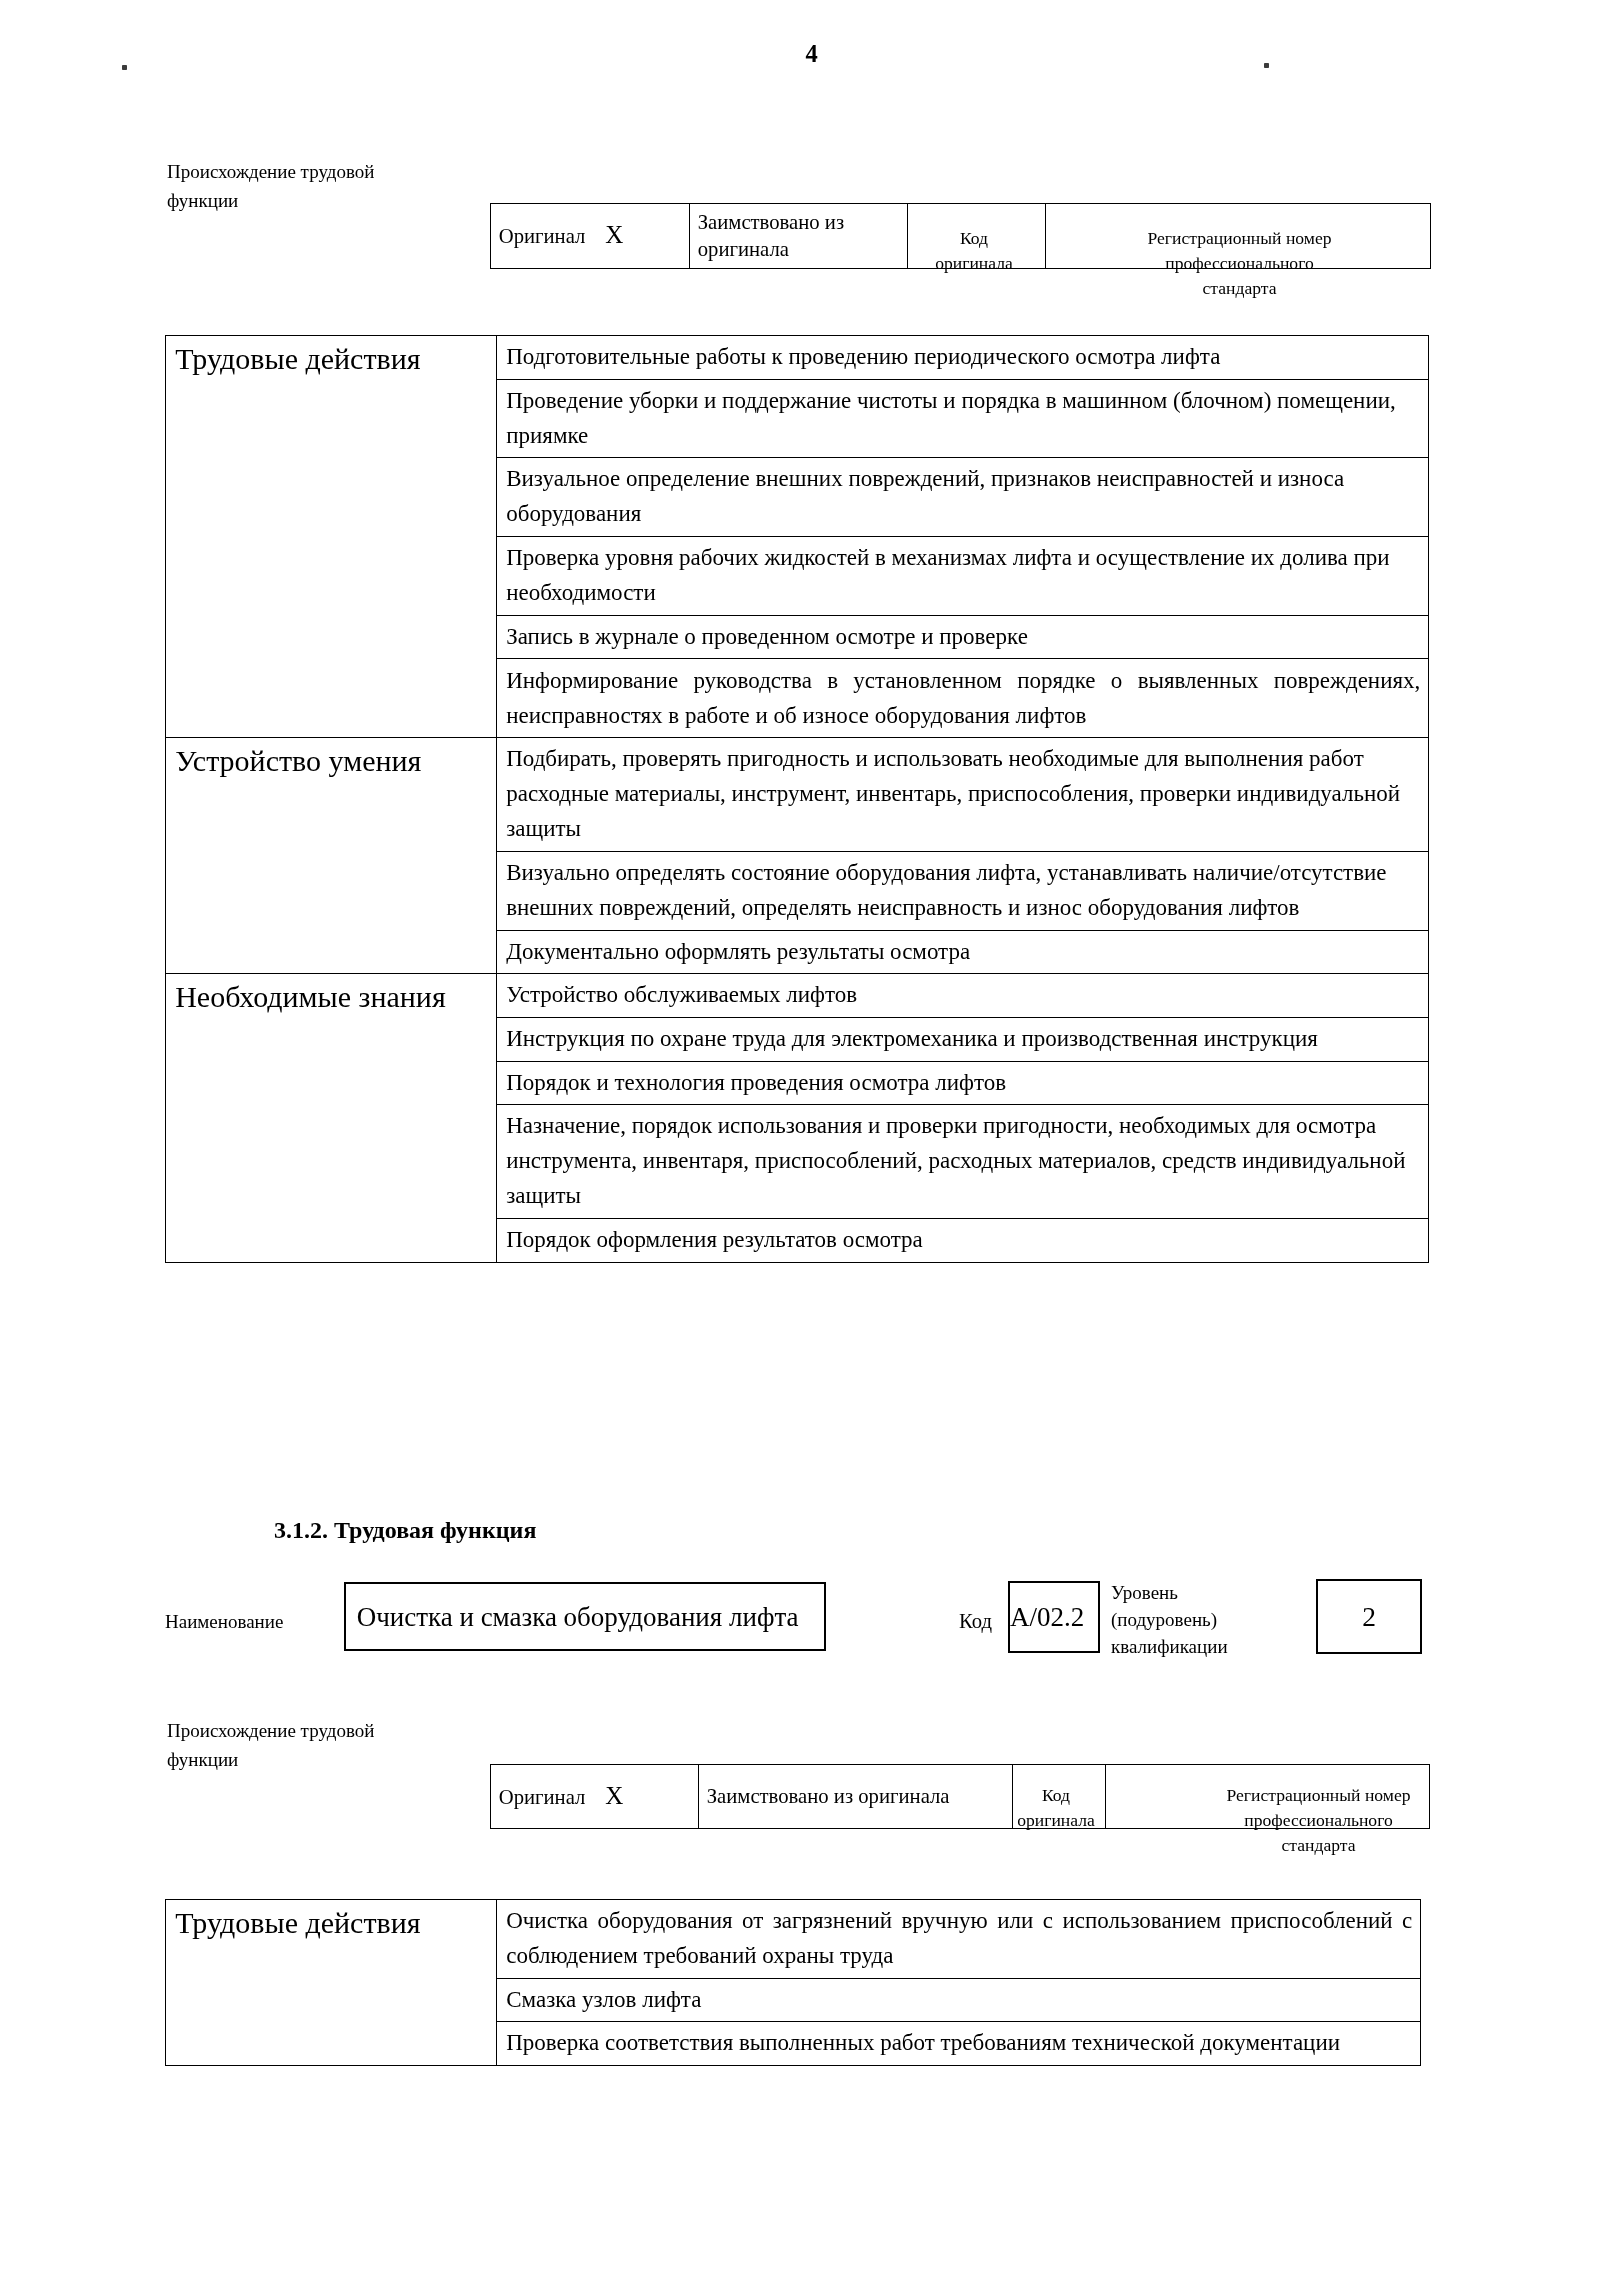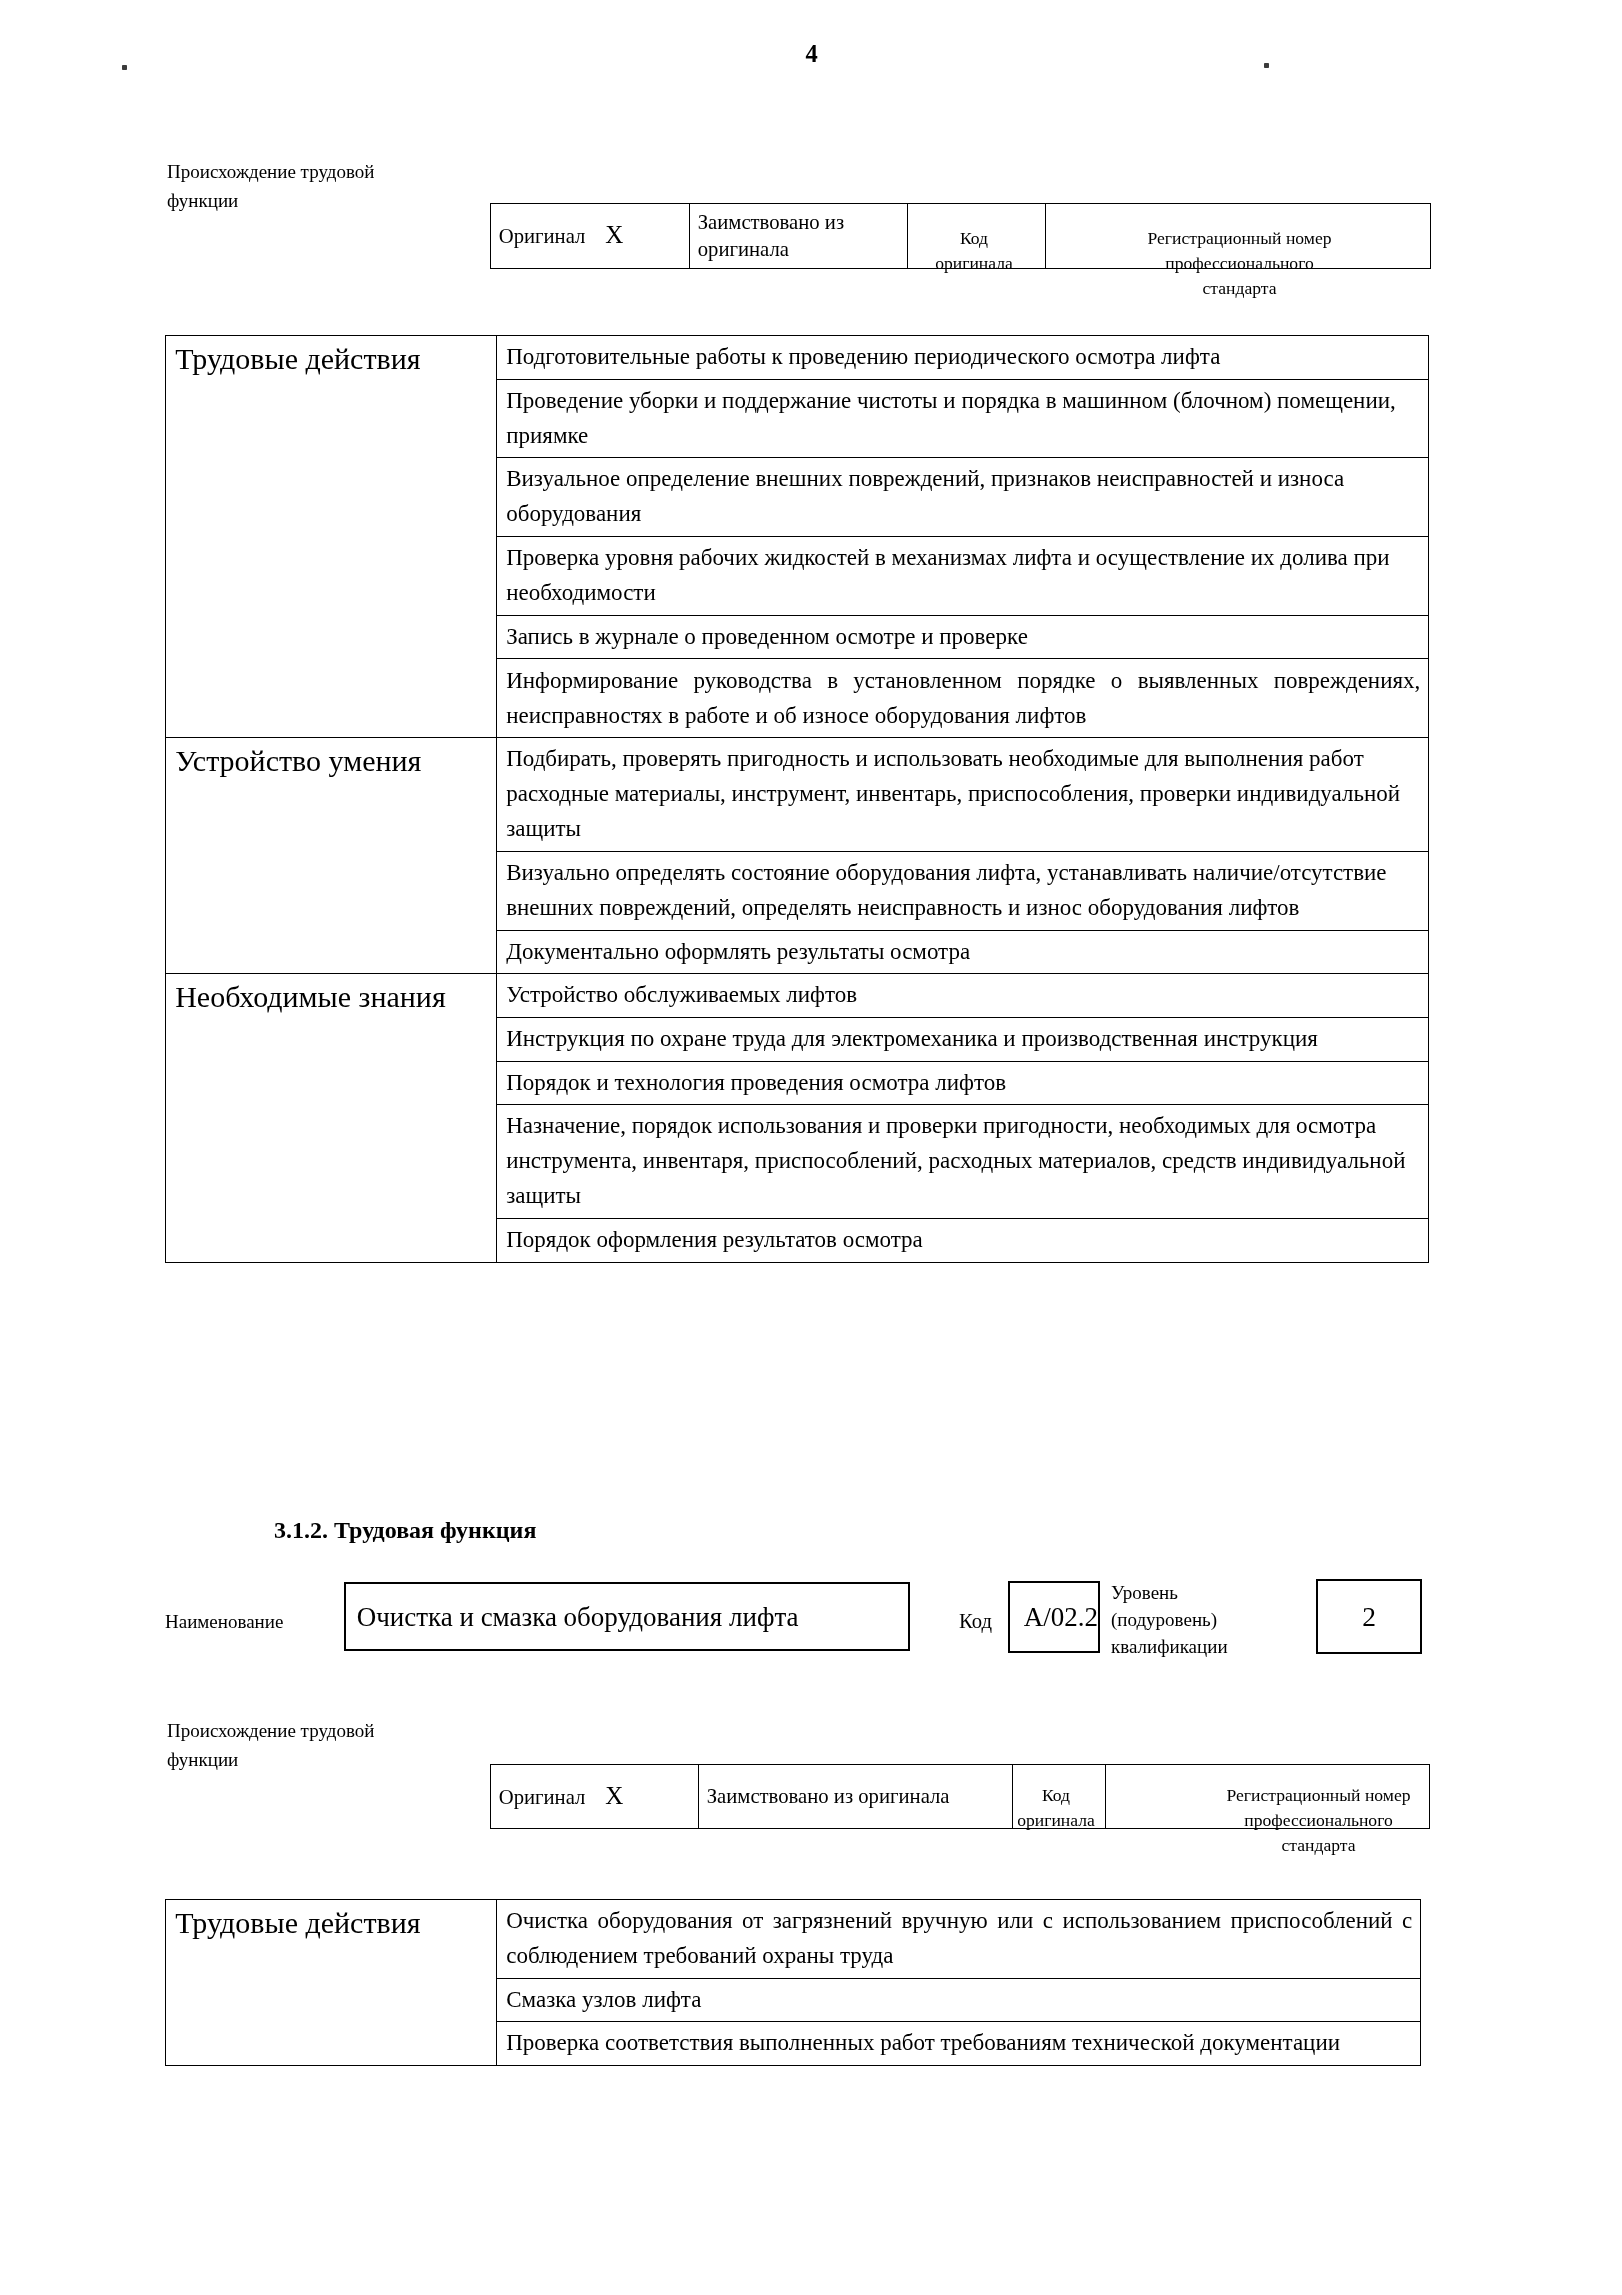--- a/index.html
+++ b/index.html
@@ -143,21 +143,21 @@
     position: absolute;
     font-size: 20.7px;
     line-height: 26px;
   }
   .code-box {
     position: absolute;
     border: 2.3px solid #000;
     box-sizing: border-box;
     display: flex;
     align-items: center;
-    justify-content: flex-end;
+    justify-content: flex-start;
   }
   .code-box .inner {
     font-size: 27px;
     line-height: 32px;
   }
   .level-caption {
     position: absolute;
     font-size: 19px;
     line-height: 27px;
     font-weight: 500;
@@ -271,21 +271,21 @@
           <td>Порядок оформления результатов осмотра</td>
         </tr>
       </tbody>
   </table>
 
   <div class="section-heading" style="left:230px; top:1517px;">3.1.2. Трудовая функция</div>
 
   <div class="name-row">
     <div class="name-label" style="left:165px; top:1609px;">Наименование</div>
 
-    <div class="name-box" style="left:344px; top:1582px; width:566px; height:69px;">
+    <div class="name-box" style="left:344px; top:1582px; width:482px; height:69px;">
       <div class="inner">Очистка и смазка оборудования лифта</div>
     </div>
 
     <div class="code-label" style="left:959px; top:1608px;">Код</div>
 
     <div class="code-box" style="left:1008px; top:1581px; width:92px; height:72px;">
       <div class="inner">A/02.2</div>
     </div>
 
     <div class="level-caption" style="left:1111px; top:1579px; width:176px;">

